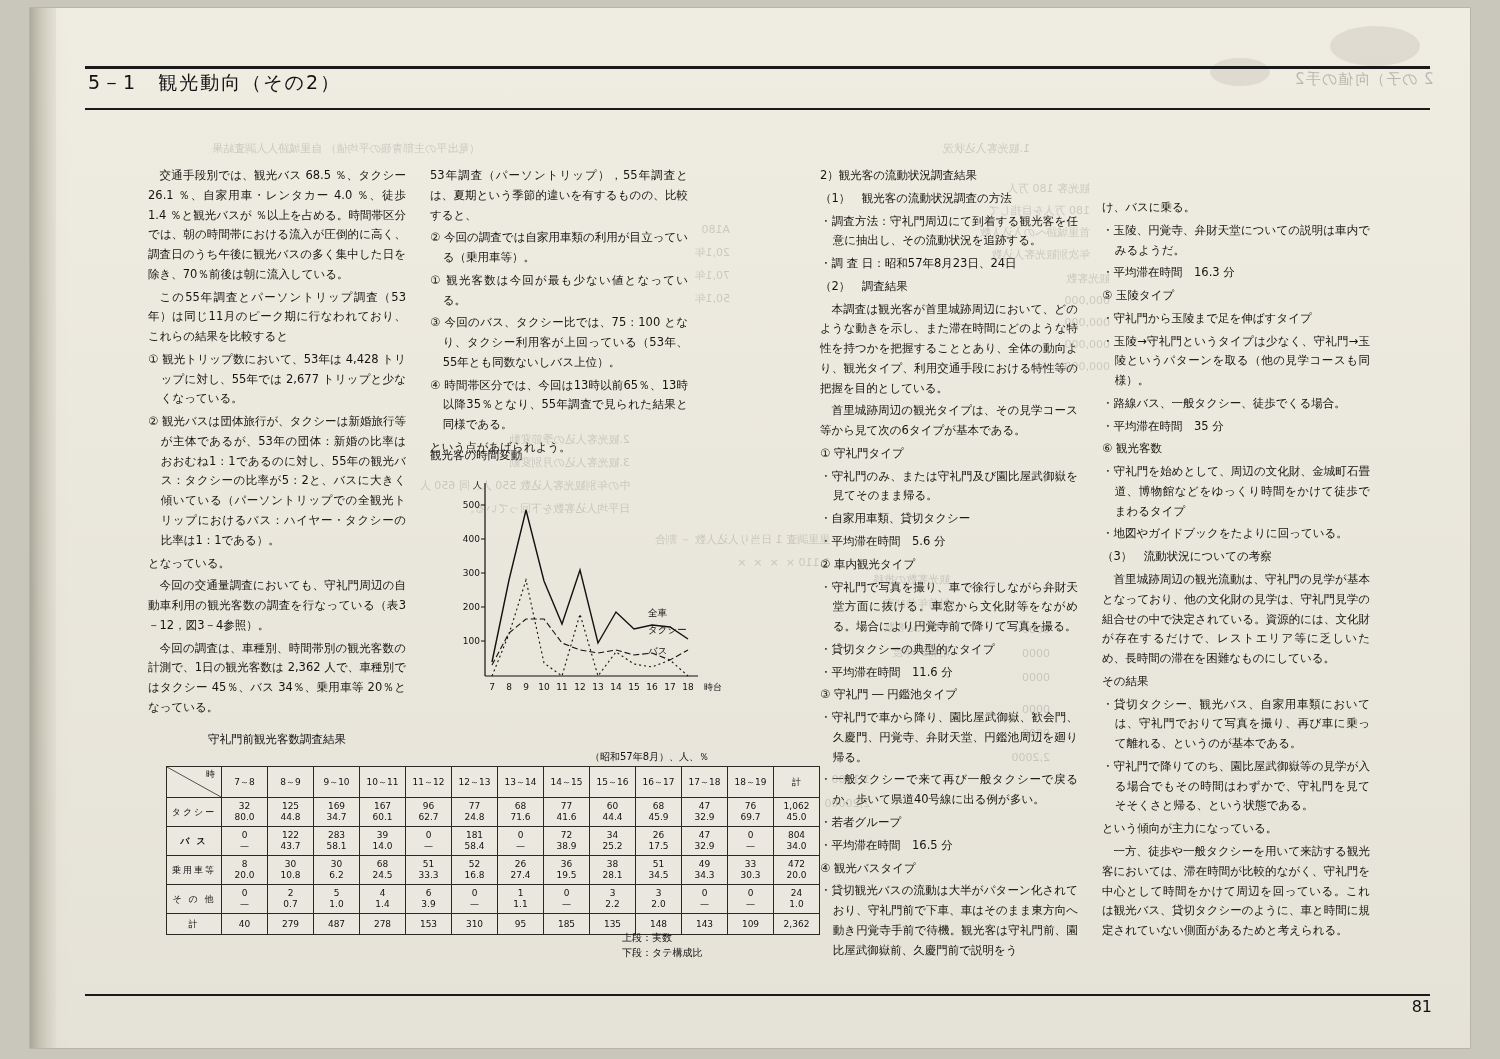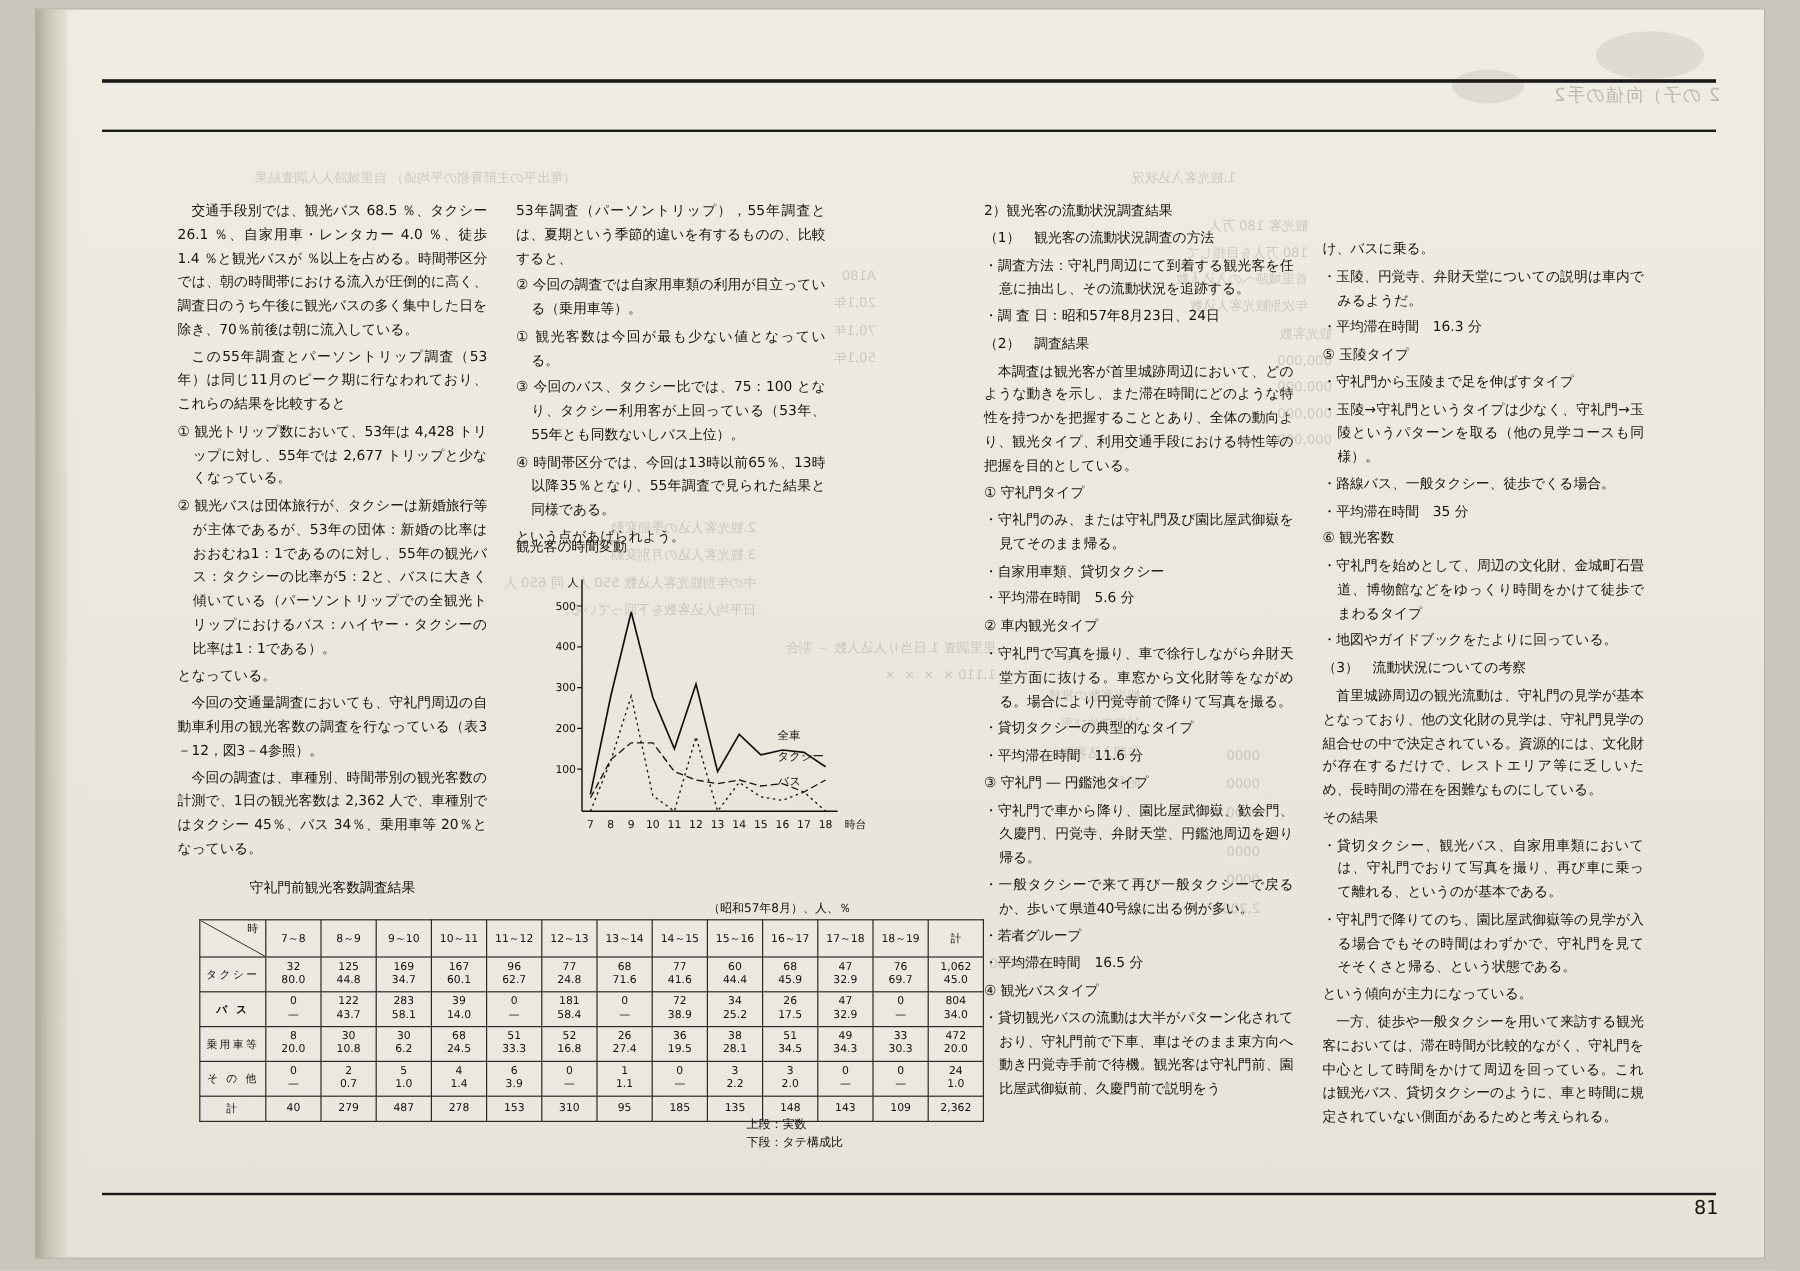--- a/index.html
+++ b/index.html
@@ -135,20 +135,21 @@
 
 <div class="page">
   <div class="page-inner"></div>
   <div class="binding"></div>
 
   <div class="smudge" style="left:1180px;top:50px;width:60px;height:28px;"></div>
   <div class="smudge" style="left:1300px;top:18px;width:90px;height:40px;"></div>
 
   <div class="rule-top"></div>
   <div class="rule-bot"></div>
+  <div class="chapter-title">5－1　観光動向（その2）</div>
   <div class="ghost">2 の子）向値の手2</div>
 
   <div class="bleed" style="left:150px;top:132px;width:300px;">（竜出平の主部青嶺の平均値） 自里城跡人人調査結果</div>
   <div class="bleed" style="left:660px;top:132px;width:340px;">1.観光客入込状況</div>
   <div class="bleed" style="left:700px;top:170px;width:360px;line-height:2.0;">観光客 180 万人
 180 万人を目指して
 首里城跡への入込人数
 年次別観光客人込数</div>
   <div class="bleed" style="left:520px;top:210px;width:180px;line-height:2.1;">A180
 20,1年
@@ -529,20 +530,21 @@
     <div>下段：タテ構成比</div>
   </div>
 
   <div class="col c3">
     <p class="hd">2）観光客の流動状況調査結果</p>
     <p>（1）　観光客の流動状況調査の方法</p>
     <p class="hang">・調査方法：守礼門周辺にて到着する観光客を任意に抽出し、その流動状況を追跡する。</p>
     <p class="hang">・調 査 日：昭和57年8月23日、24日</p>
     <p>（2）　調査結果</p>
     <p class="ind1">本調査は観光客が首里城跡周辺において、どのような動きを示し、また滞在時間にどのような特性を持つかを把握することとあり、全体の動向より、観光タイプ、利用交通手段における特性等の把握を目的としている。</p>
+    <p class="ind1">首里城跡周辺の観光タイプは、その見学コース等から見て次の6タイプが基本である。</p>
 
     <p>① 守礼門タイプ</p>
     <p class="hang">・守礼門のみ、または守礼門及び園比屋武御嶽を見てそのまま帰る。</p>
     <p class="hang">・自家用車類、貸切タクシー</p>
     <p class="hang">・平均滞在時間　5.6 分</p>
 
     <p>② 車内観光タイプ</p>
     <p class="hang">・守礼門で写真を撮り、車で徐行しながら弁財天堂方面に抜ける。車窓から文化財等をながめる。場合により円覚寺前で降りて写真を撮る。</p>
     <p class="hang">・貸切タクシーの典型的なタイプ</p>
     <p class="hang">・平均滞在時間　11.6 分</p>

